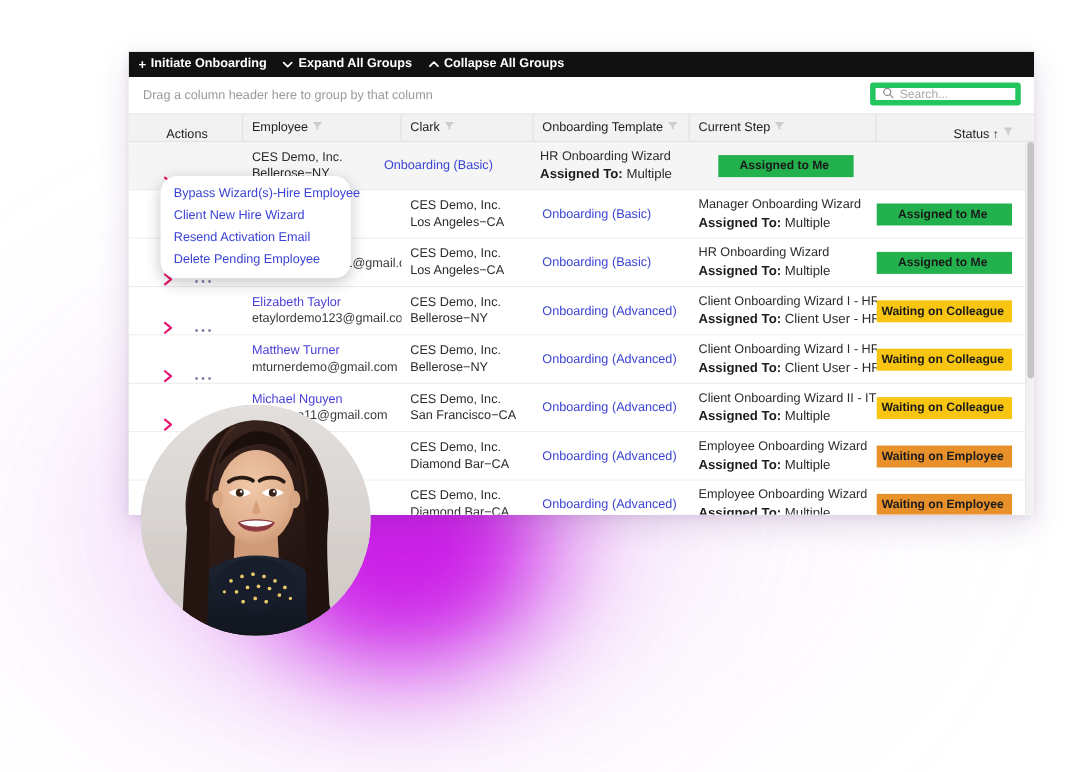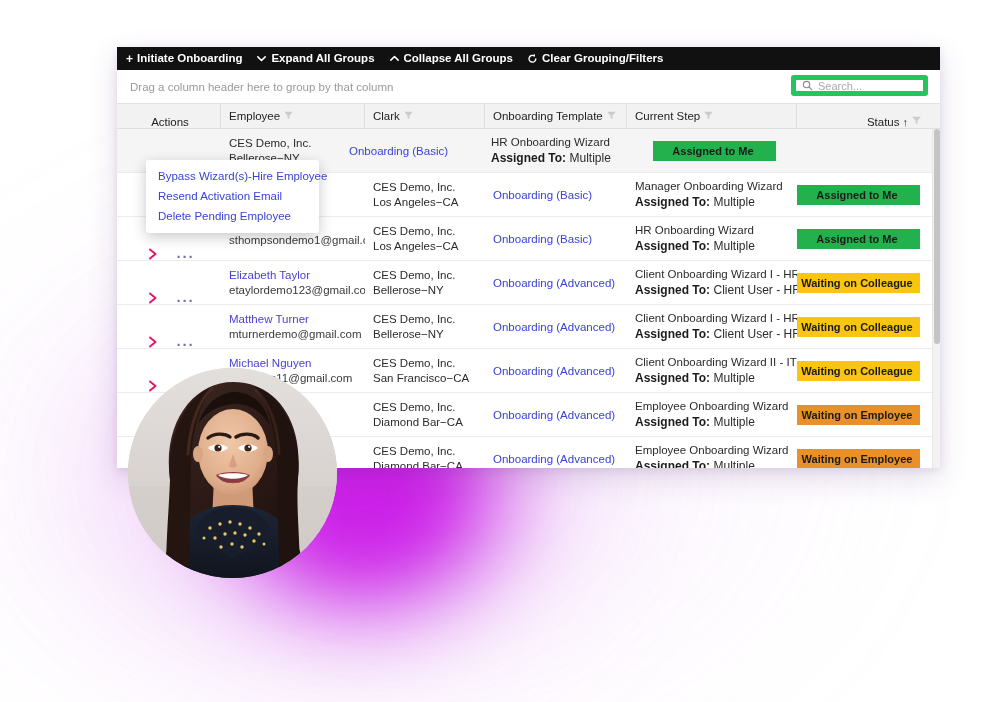--- a/index.html
+++ b/index.html
@@ -294,21 +294,21 @@
   }
 
   
   #context-menu {
     position: absolute;
     left: 146px;
     top: 160px;
     width: 173px;
     background: #ffffff;
     box-shadow: 0 4px 14px rgba(0,0,0,0.22);
-    border-radius: 3px;
+    border-radius: 15px;
     padding: 6px 0 7px 0;
     z-index: 20;
   }
   .menu-item {
     font-size: 11.5px;
     color: #3a43d4;
     padding: 2px 12px 2px 12px;
     line-height: 16px;
     cursor: pointer;
     white-space: nowrap;
@@ -353,29 +353,20 @@
       <span>Expand All Groups</span>
     </div>
     <div class="tb-btn">
       <span class="tb-ico">
         <svg width="11" height="11" viewBox="0 0 12 12">
             <path d="M2 7.8 L6 3.8 L10 7.8" stroke="#fff" stroke-width="1.7" fill="none" stroke-linecap="round" stroke-linejoin="round"></path>
           </svg>
       </span>
       <span>Collapse All Groups</span>
     </div>
-    <div class="tb-btn">
-      <span class="tb-ico">
-        <svg width="11" height="11" viewBox="0 0 12 12">
-          <path d="M9.6 6.4 A3.7 3.7 0 1 1 8.0 3.2" stroke="#fff" stroke-width="1.5" fill="none" stroke-linecap="round"></path>
-          <path d="M8.6 0.9 L8.3 3.6 L5.7 3.0 Z" fill="#fff"></path>
-        </svg>
-      </span>
-      <span>Clear Grouping/Filters</span>
-    </div>
   </div>
 
   <div id="group-panel">
     <span id="group-hint">Drag a column header here to group by that column</span>
     <div id="search-wrap">
       <span>
         <svg width="11" height="11" viewBox="0 0 12 12">
           <circle cx="5" cy="5" r="3.5" stroke="#8a8a8a" stroke-width="1.2" fill="none"></circle>
           <line x1="7.6" y1="7.6" x2="10.6" y2="10.6" stroke="#8a8a8a" stroke-width="1.2" stroke-linecap="round"></line>
         </svg>
@@ -661,20 +652,21 @@
     </div>
   </div>
 <div id="vscroll">
       <div id="vthumb"></div>
     </div>
   </div>
 </div>
 
 <div id="context-menu">
   <div class="menu-item">Bypass Wizard(s)-Hire Employee</div>
+  <div class="menu-item">Client New Hire Wizard</div>
   <div class="menu-item">Resend Activation Email</div>
   <div class="menu-item">Delete Pending Employee</div>
 </div>
 
 <div id="portrait">
   <svg viewBox="0 0 209 210" preserveAspectRatio="xMidYMid slice">
     <defs>
       <linearGradient id="bgw" x1="0" y1="0" x2="0" y2="1">
         <stop offset="0%" stop-color="#e3dfdc"></stop>
         <stop offset="100%" stop-color="#cfc9c5"></stop>

